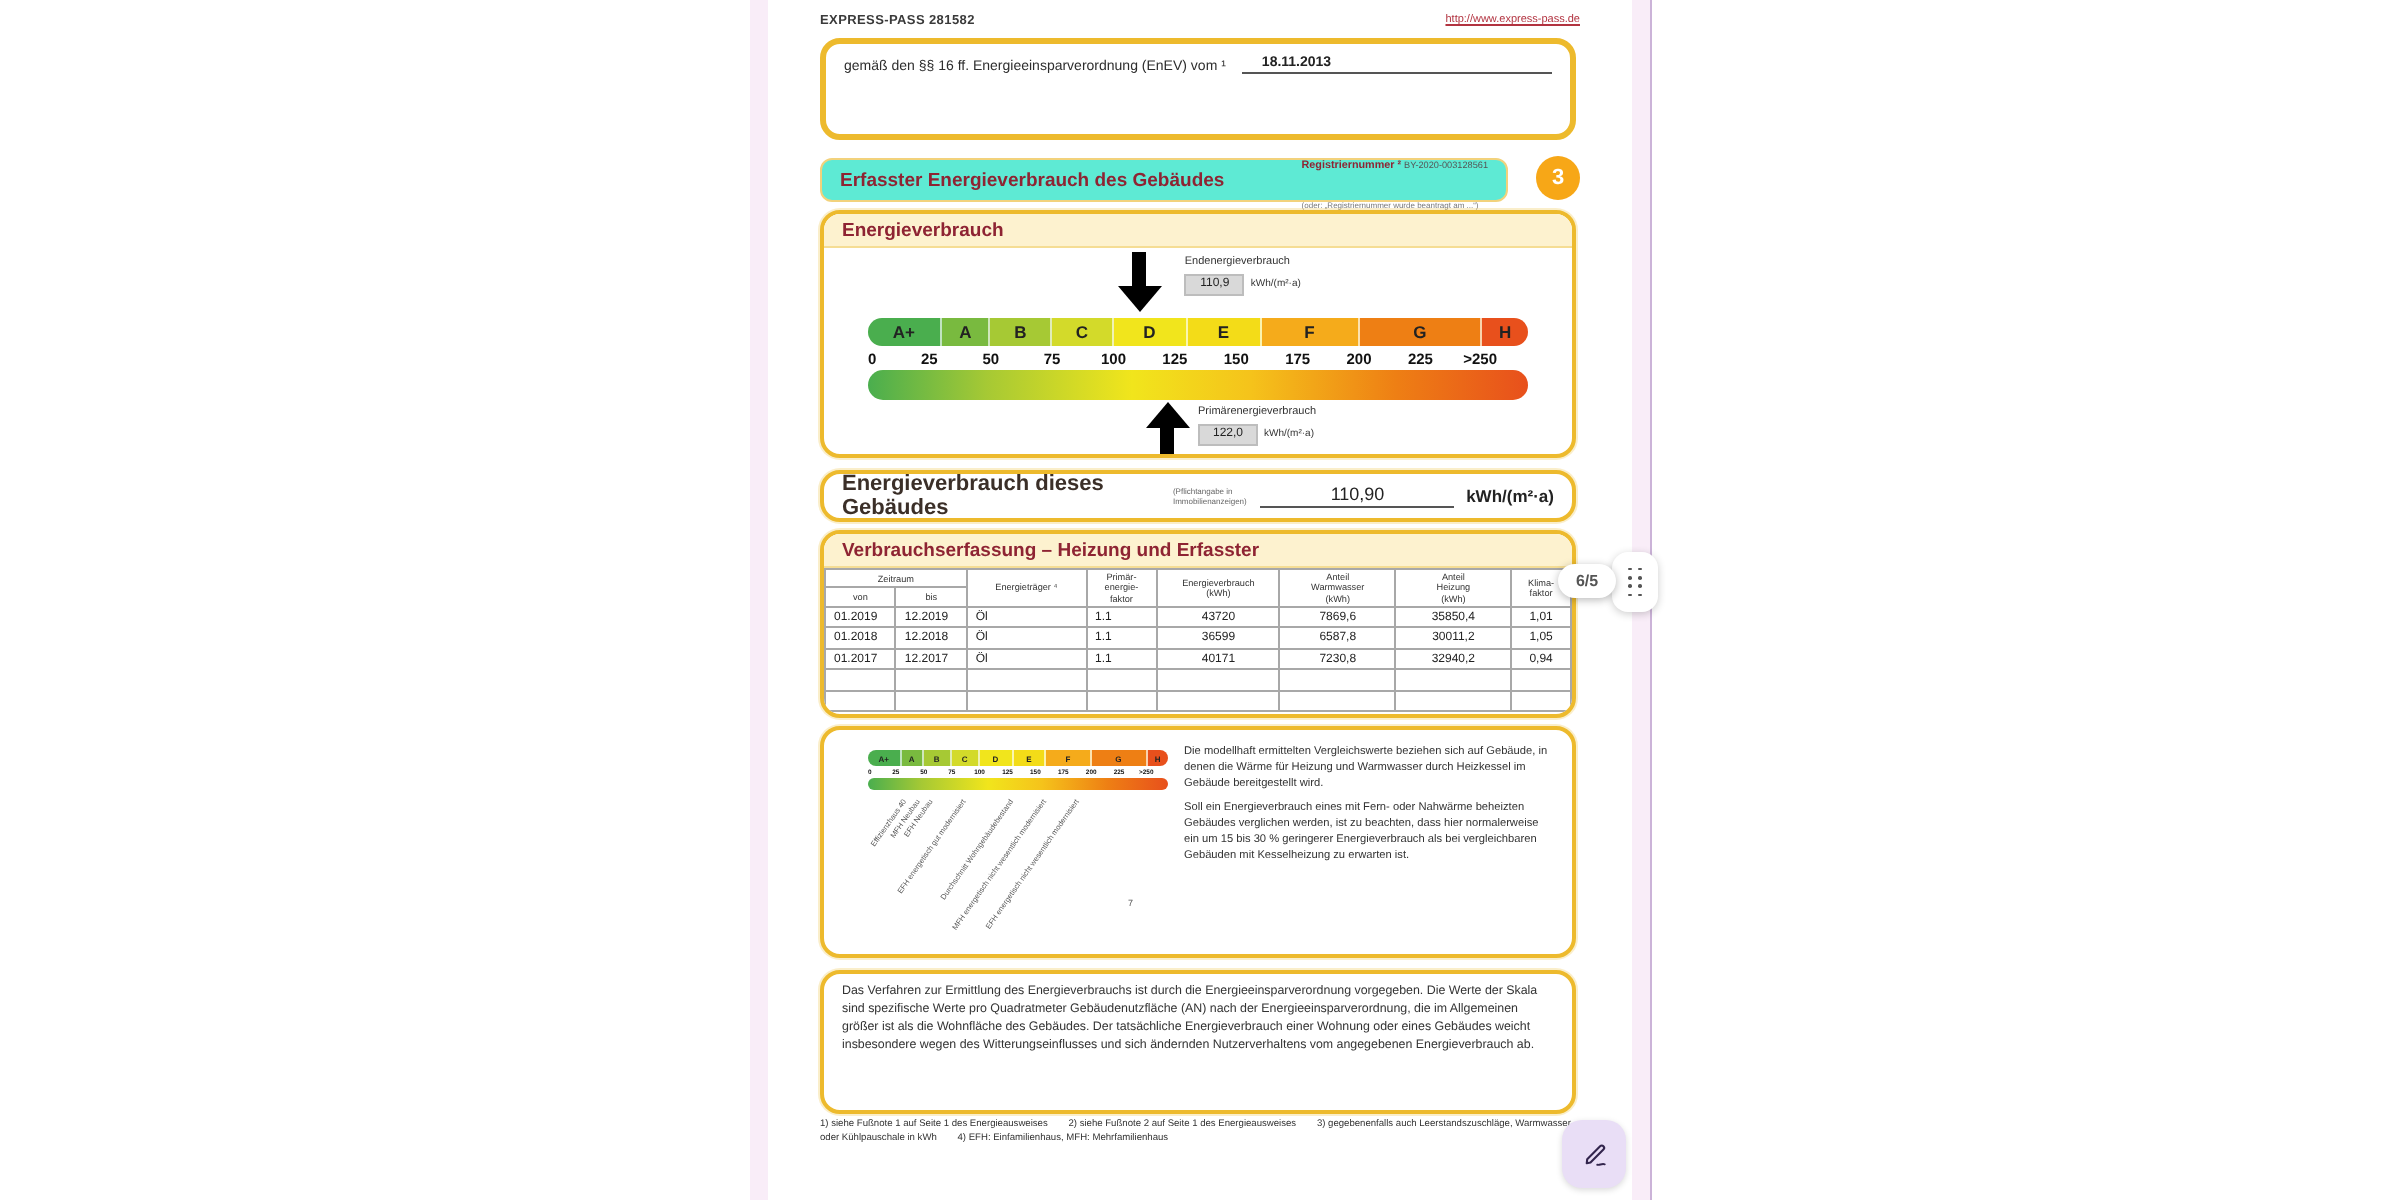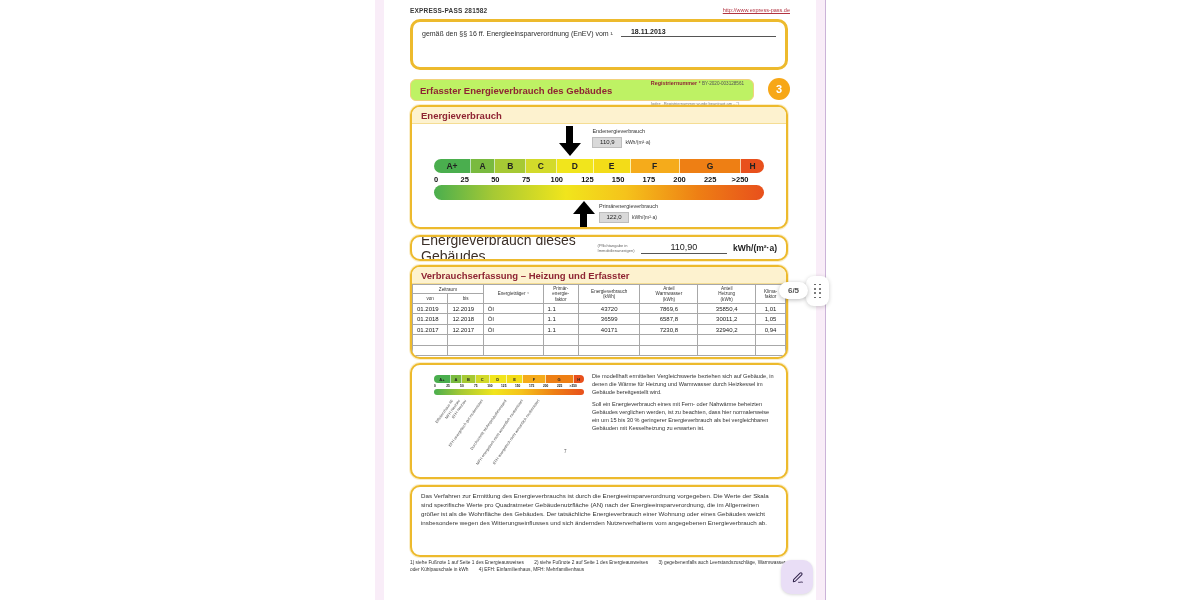--- a/index.html
+++ b/index.html
@@ -20,21 +20,21 @@
 
   
   .title-box { position:absolute; top:19px; left:0; width:378px; height:51px; border:3px solid #edba2d; border-radius:10px; padding:3px 9px 0 9px; background:#fff; }
   .title-row { display:flex; align-items:flex-end; }
   .big-title { font-size:25px; line-height:.95; font-weight:bold; font-style:italic; color:#9e1b32; letter-spacing:-1.2px; }
   .title-suffix { font-size:7px; color:#2d2d2d; margin-left:3px; padding-bottom:2px; }
   .law-row { display:flex; align-items:flex-end; margin-top:3px; font-size:7px; color:#2d2d2d; }
   .date-line { flex:1; border-bottom:1px solid #555; margin-left:8px; padding:0 0 1px 10px; font-size:7px; font-weight:600; color:#222; }
 
   
-  .section-bar { position:absolute; top:79px; left:0; width:344px; height:22px; background:#bef264; border:1px solid #f2d27c; border-radius:6px; display:flex; align-items:center; justify-content:space-between; padding:0 9px; }
+  .section-bar { position:absolute; top:79px; left:0; width:344px; height:22px; background:#5eead4; border:1px solid #f2d27c; border-radius:6px; display:flex; align-items:center; justify-content:space-between; padding:0 9px; }
   .section-title { font-size:9.5px; font-weight:bold; color:#8e2433; }
   .reg-block { text-align:left; line-height:1.25; }
   .reg-line1 { font-size:5.4px; }
   .reg-label { font-weight:bold; color:#8e2433; }
   .reg-value { color:#555; font-size:4.6px; }
   .reg-note { font-size:4px; color:#777; }
   .page-badge { position:absolute; top:78px; left:358px; width:22px; height:22px; border-radius:50%; background:#f7a717; color:#fff; font-size:11px; font-weight:bold; display:flex; align-items:center; justify-content:center; }
 
   
   .box { position:absolute; left:0; width:378px; border:2px solid #edba2d; border-radius:10px; background:#fff; overflow:hidden; box-shadow:0 0 0 1px rgba(237,186,45,.25); }
@@ -77,21 +77,21 @@
   .ticks span:nth-child(2){ left:9.3%; }  .ticks span:nth-child(3){ left:18.6%; }
   .ticks span:nth-child(4){ left:27.9%; } .ticks span:nth-child(5){ left:37.2%; }
   .ticks span:nth-child(6){ left:46.5%; } .ticks span:nth-child(7){ left:55.8%; }
   .ticks span:nth-child(8){ left:65.1%; } .ticks span:nth-child(9){ left:74.4%; }
   .ticks span:nth-child(10){ left:83.7%; } .ticks span:nth-child(11){ left:93%; transform:translateX(-55%); }
 
   .gradbar { height:15px; border-radius:8px; background:linear-gradient(90deg,#4aae4e 0%,#a6c934 18%,#f1e51c 40%,#f5c31b 58%,#ee7f14 80%,#e8501c 100%); }
 
   
   .box2 { top:235px; height:26px; display:flex; align-items:center; padding:0 9px; }
-  .b2-label { font-size:14px; font-weight:normal; color:#3b2f28; }
+  .b2-label { font-size:11px; font-weight:bold; color:#3b2f28; }
   .b2-note { font-size:4px; color:#666; white-space:pre-line; line-height:1.25; margin-left:4px; width:44px; }
   .b2-line { width:112px; border-bottom:1.5px solid #555; text-align:center; font-size:9px; color:#222; margin:0 6px; padding-bottom:1px; }
   .b2-unit { font-size:8.5px; font-weight:bold; color:#222; }
 
   
   .box3 { top:265px; height:94px; }
   .vtable { width:100%; border-collapse:collapse; table-layout:fixed; }
   .vtable th, .vtable td { border:0.6px solid #a8a8a8; }
   .vtable th { font-size:4.6px; font-weight:normal; color:#333; white-space:pre-line; line-height:1.15; padding:1px 0; text-align:center; }
   .vtable td { font-size:6px; color:#222; height:10.5px; text-align:center; padding:0; }

